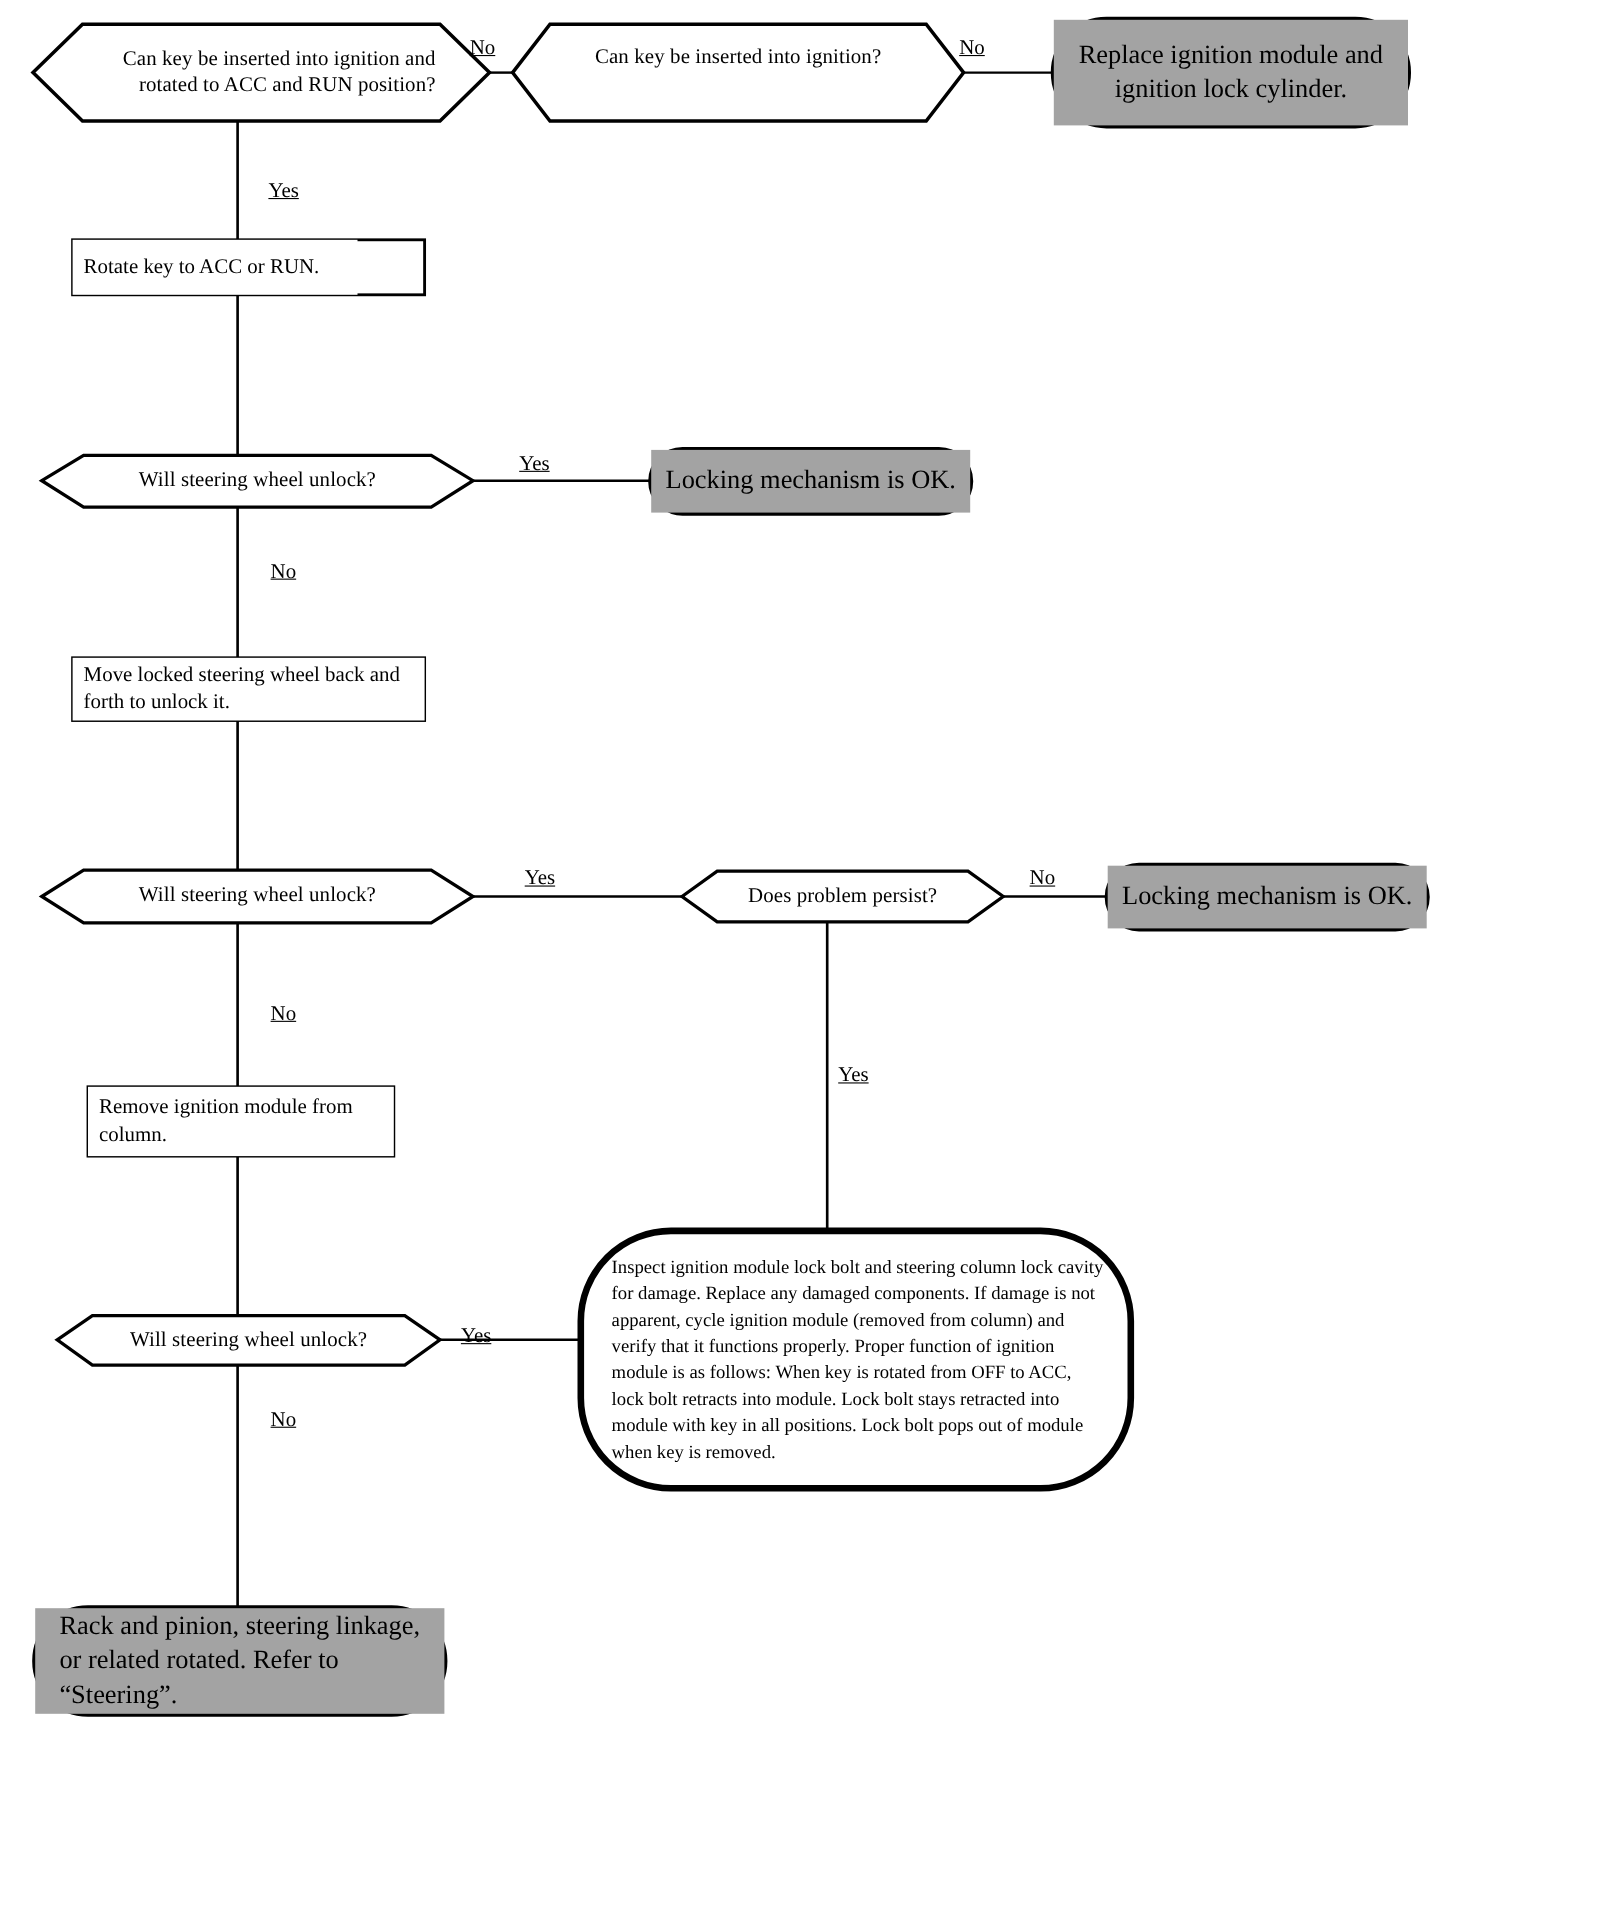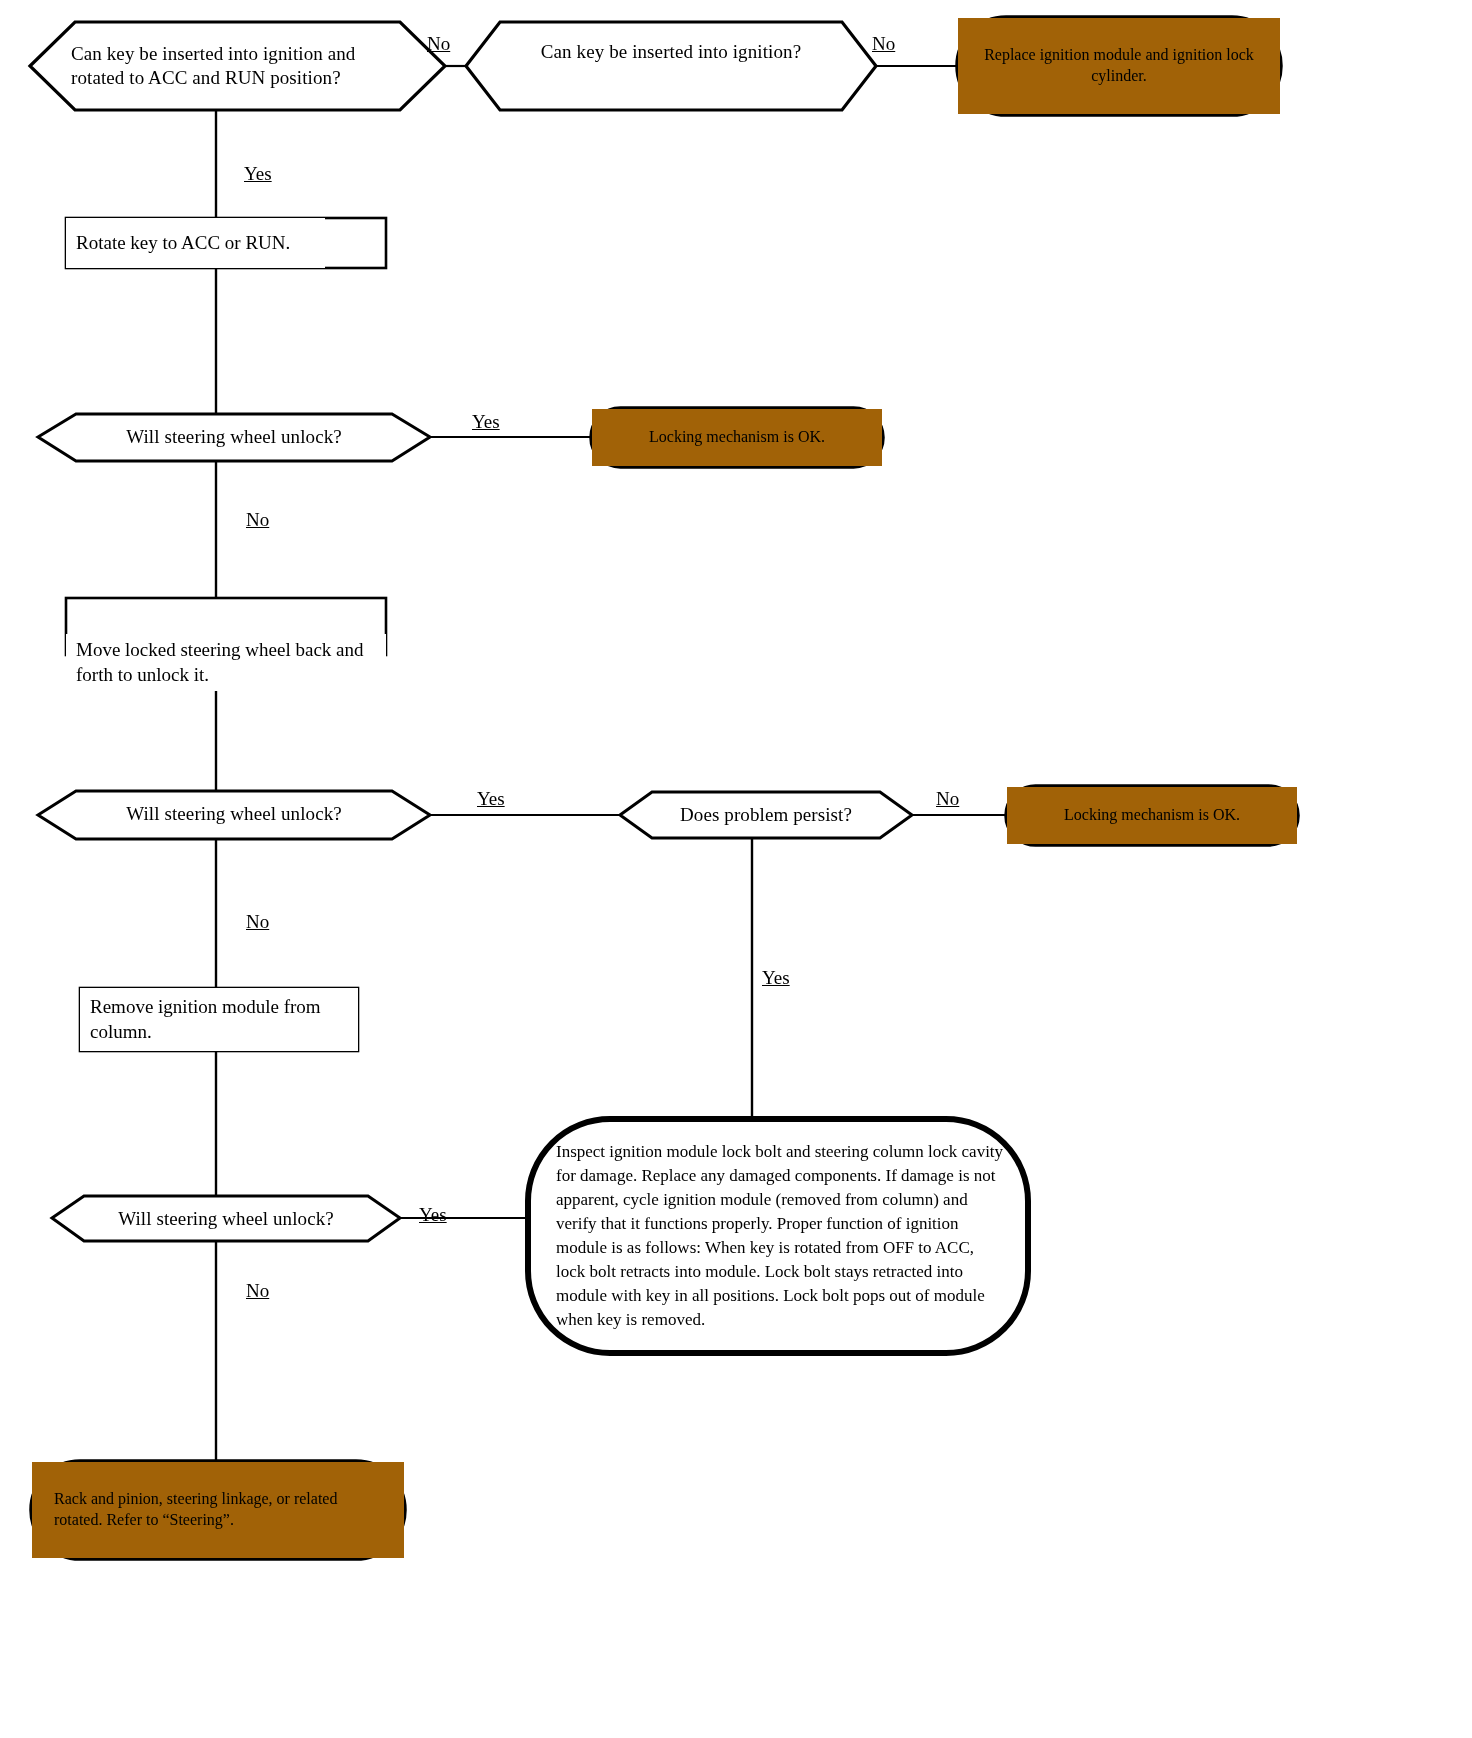--- a/index.html
+++ b/index.html
@@ -27,24 +27,24 @@
     background:#fff;
     display:flex;align-items:center;
     padding:6px 10px;
     font-size:19px;line-height:1.3;
   }
 
   
   .round{
     position:absolute;box-sizing:border-box;
     border:5px solid #000;
-    background:#a16207;
+    background:#a3a3a3;
     display:flex;align-items:center;justify-content:center;
     text-align:center;
-    font-size:16px;line-height:1.3;
+    font-size:24px;line-height:1.3;
   }
   .round.left-align{justify-content:flex-start;text-align:left;padding:10px 18px;}
 
   .edge-label{
     position:absolute;font-size:19px;line-height:1;
     white-space:nowrap;
     text-decoration:underline;
   }
 
   .para{font-size:17px;line-height:1.42;text-align:left;}
@@ -102,33 +102,33 @@
       <rect x="1007" y="787" width="290" height="57" rx="28.5" ry="28.5" stroke-width="5.5" fill="#ffffff"></rect>
       <rect x="528" y="1119" width="500" height="234" rx="82" ry="82" stroke-width="6" fill="#ffffff"></rect>
       <rect x="32" y="1462" width="372" height="96" rx="48" ry="48" stroke-width="5.5" fill="#ffffff"></rect>
 
       <rect x="66" y="218" width="320" height="50" stroke-width="2.6" fill="#ffffff"></rect>
       <rect x="66" y="598" width="320" height="57" stroke-width="2.6" fill="#ffffff"></rect>
       <rect x="80" y="988" width="278" height="63" stroke-width="2.6" fill="#ffffff"></rect>
     </g>
   </svg>
 
-  <div class="hex-text" style="left:71px;top:26px;width:300px;height:80px;">Can key be inserted into ignition and rotated to ACC and RUN position?</div>
+  <div class="hex-text" style="left:96px;top:26px;width:300px;height:80px;text-align:right;">Can key be inserted into ignition and rotated to ACC and RUN position?</div>
 
   <div class="hex-text center" style="left:500px;top:16px;width:342px;height:72px;text-align:center;">Can key be inserted into ignition?</div>
 
   <div class="round" style="left:958px;top:18px;width:322px;height:96px;border:none;">Replace ignition module and ignition lock cylinder.</div>
 
   <div class="rect" style="left:66px;top:218px;width:259px;height:50px;border:none;">Rotate key to ACC or RUN.</div>
 
   <div class="hex-text center" style="left:76px;top:415px;width:316px;height:44px;">Will steering wheel unlock?</div>
 
   <div class="round" style="left:592px;top:409px;width:290px;height:57px;border:none;">Locking mechanism is OK.</div>
 
-  <div class="rect" style="left:66px;top:598px;width:320px;height:57px;border:none;margin-top:36px;">Move locked steering wheel back and forth to unlock it.</div>
+  <div class="rect" style="left:66px;top:598px;width:320px;height:57px;border:none;">Move locked steering wheel back and forth to unlock it.</div>
 
   <div class="hex-text center" style="left:76px;top:792px;width:316px;height:44px;">Will steering wheel unlock?</div>
 
   <div class="hex-text center" style="left:652px;top:793px;width:228px;height:44px;">Does problem persist?</div>
 
   <div class="round" style="left:1007px;top:787px;width:290px;height:57px;border:none;">Locking mechanism is OK.</div>
 
   <div class="rect" style="left:80px;top:988px;width:278px;height:63px;border:none;">Remove ignition module from column.</div>
 
   <div class="hex-text center" style="left:84px;top:1197px;width:284px;height:44px;">Will steering wheel unlock?</div>

